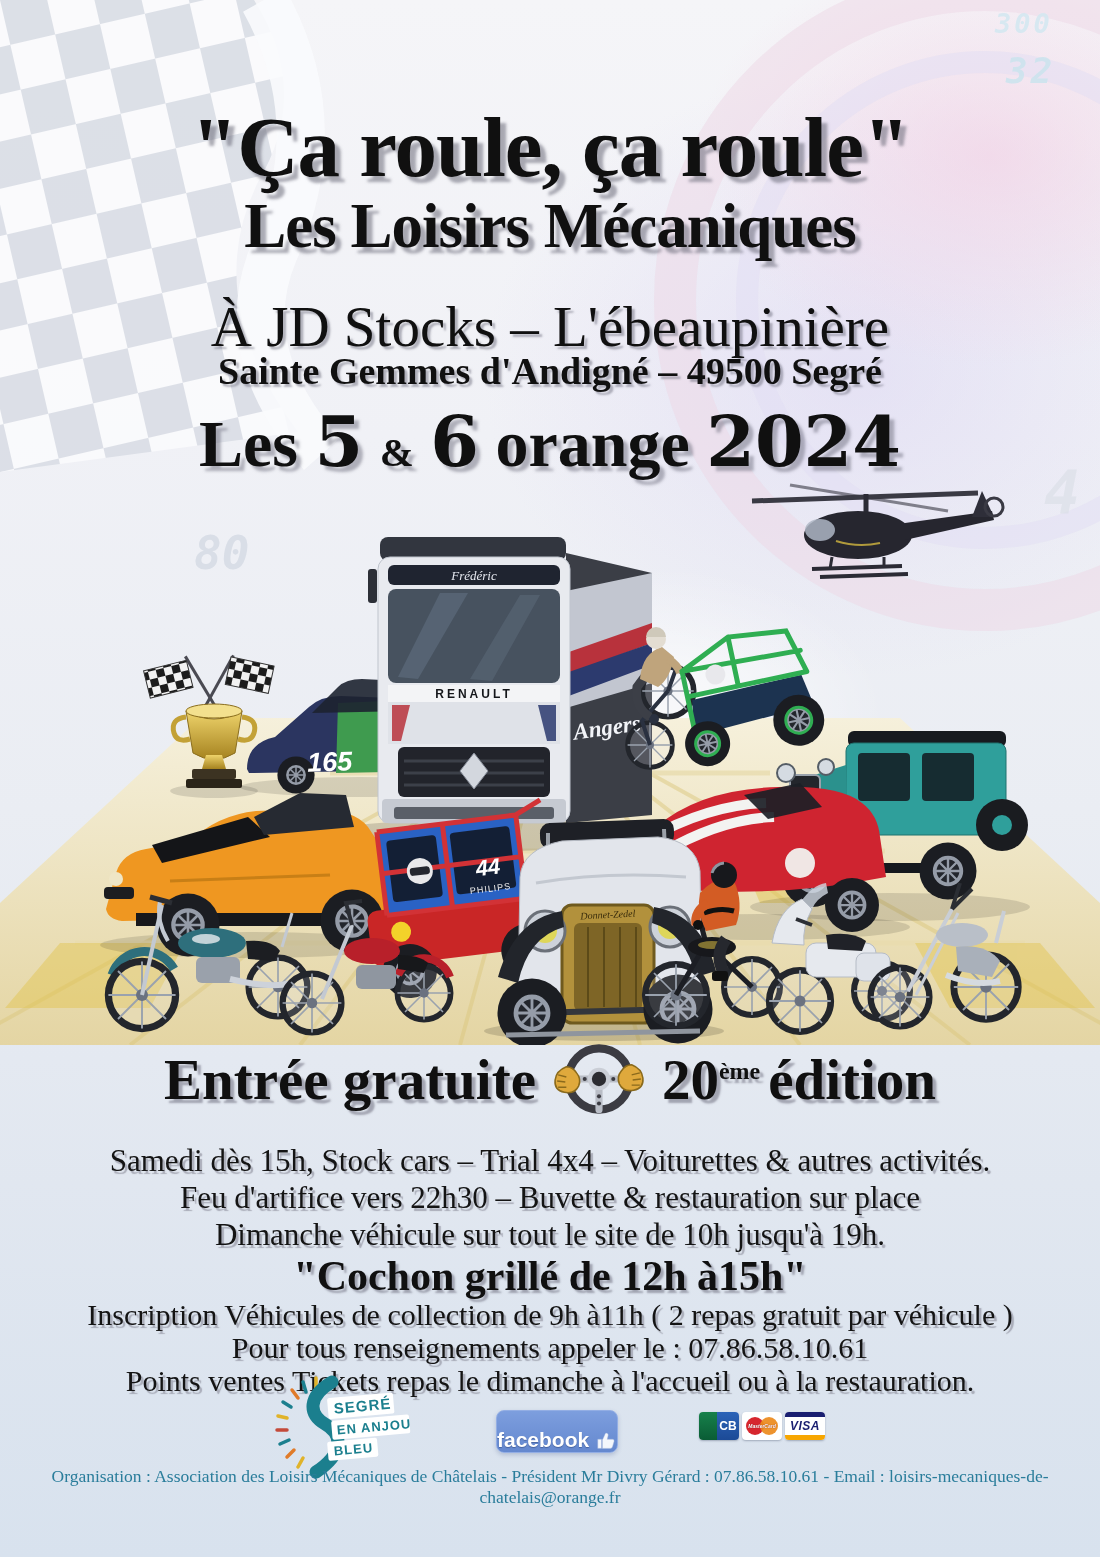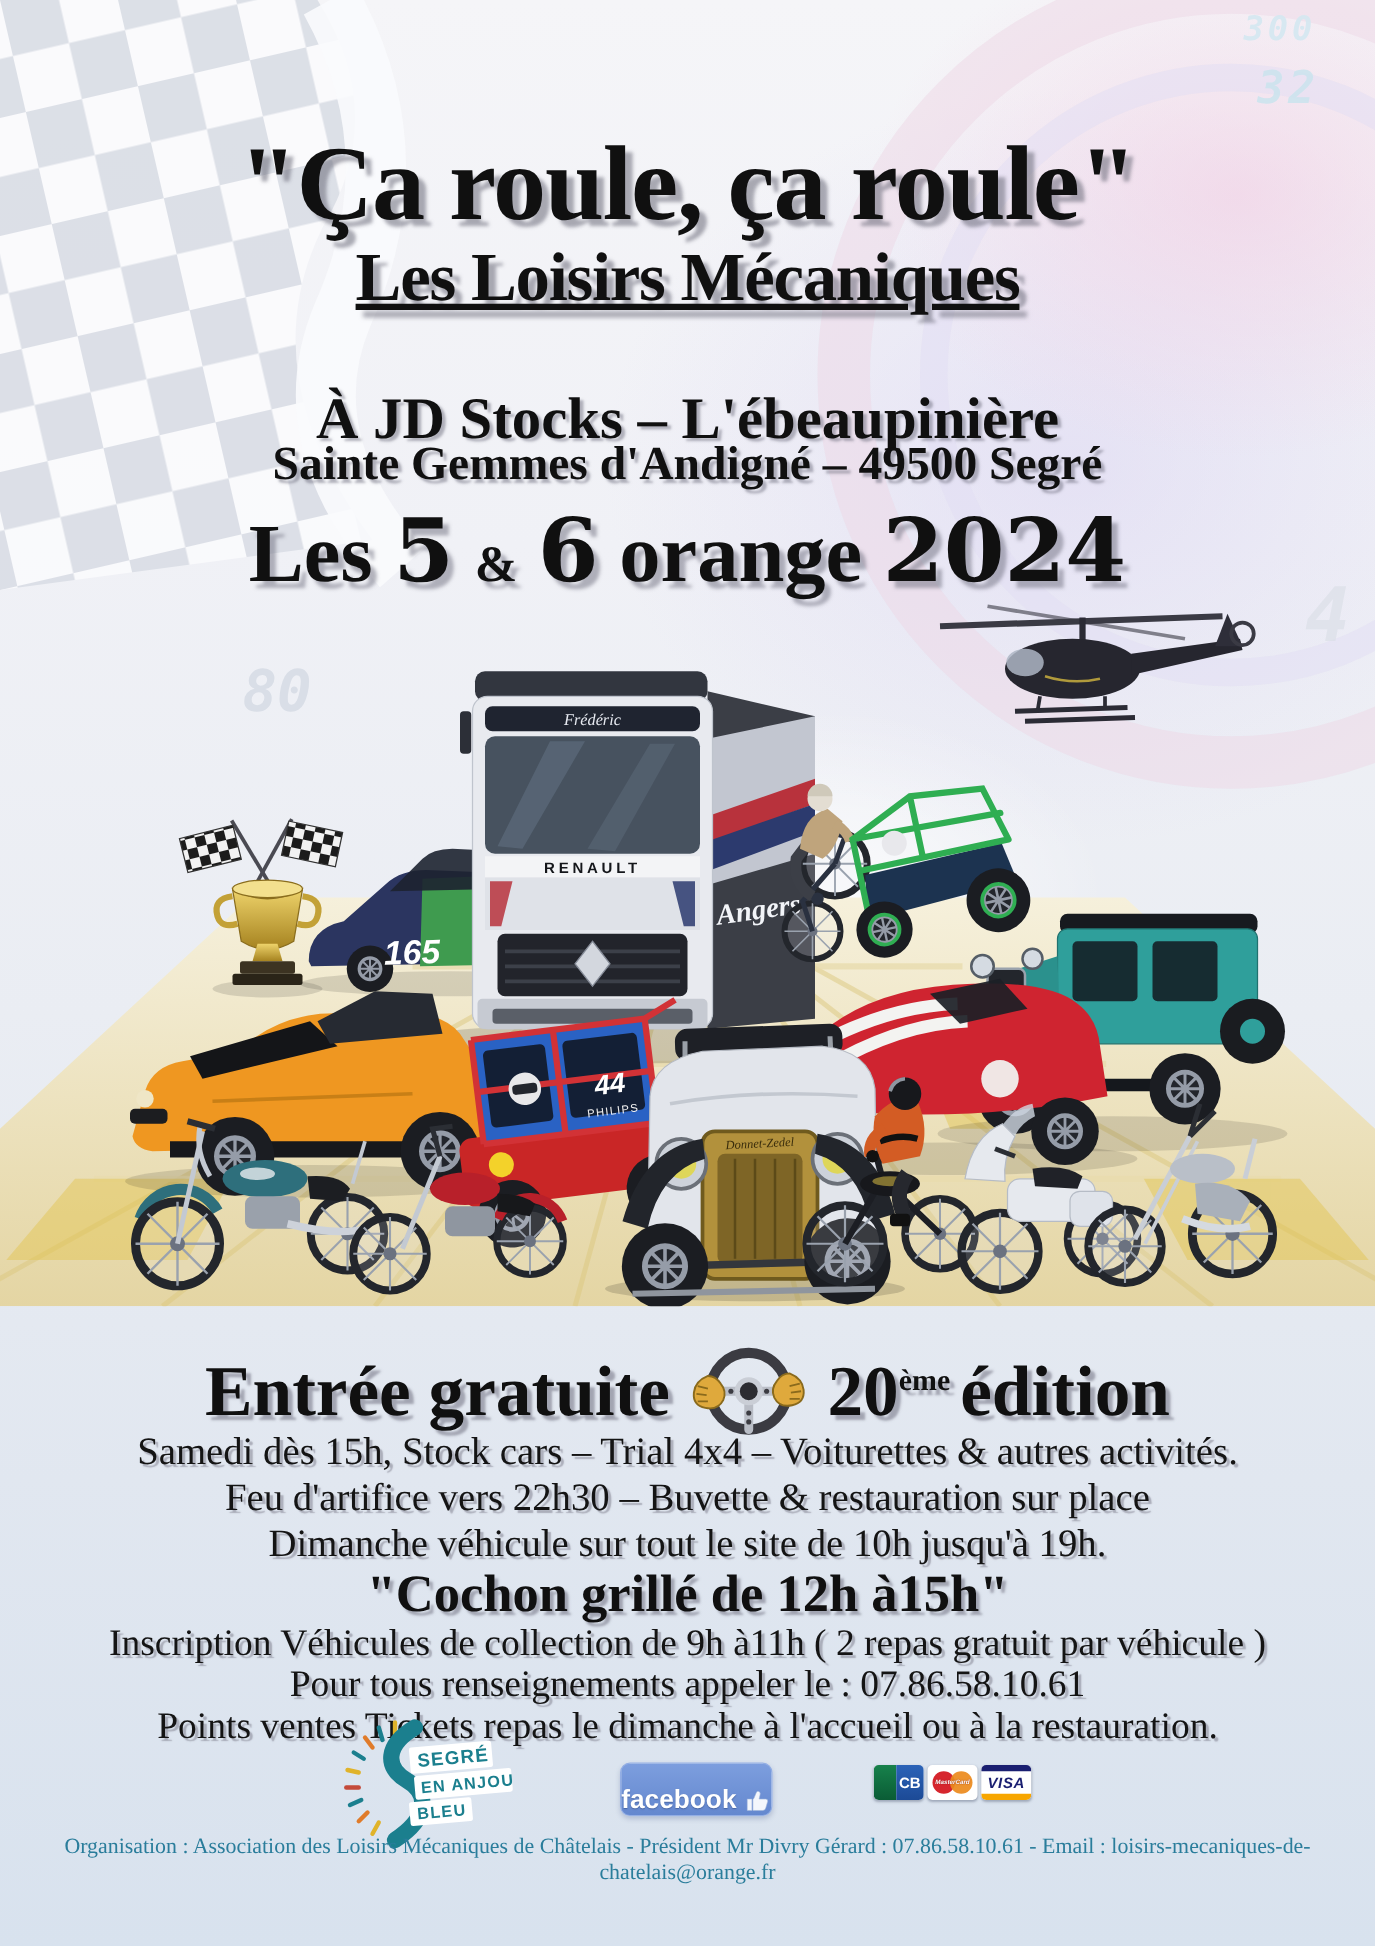--- a/index.html
+++ b/index.html
@@ -15,29 +15,29 @@
   svg{display:block;}
   .bg{position:absolute;left:0;top:0;z-index:0;}
   .speedo-num{position:absolute;z-index:1;font-family:"DejaVu Sans Mono",monospace;font-weight:bold;font-style:italic;}
   .n300{left:995px;top:8px;font-size:27px;color:#d6e8f1;opacity:.95;letter-spacing:3px;}
   .n32{left:1006px;top:50px;font-size:36px;color:#cde4ee;opacity:.9;letter-spacing:3px;}
   .n80{left:194px;top:526px;font-size:46px;color:#ccd3de;opacity:.6;}
   .n4{left:1044px;top:458px;font-size:60px;color:#d9dee6;opacity:.6;}
   .ptext{position:absolute;left:0;right:0;text-align:center;z-index:3;}
   .title1{top:98px;font-size:85px;font-weight:bold;letter-spacing:-1px;
     text-shadow:6px 6px 3px rgba(105,105,120,.55);}
-  .title2{top:190px;font-size:55px;font-weight:bold;letter-spacing:-1px;
-    text-shadow:6px 6px 3px rgba(105,105,120,.55);text-decoration:underline;}
-  .venue1{top:308px;font-size:47px;font-weight:bold;text-shadow:3px 3px 2px rgba(110,110,125,.5);}
+  .title2{top:190px;font-size:63px;font-weight:bold;letter-spacing:-1px;
+    text-shadow:6px 6px 3px rgba(105,105,120,.55);}
+  .venue1{top:294px;font-size:57px;font-weight:normal;text-shadow:3px 3px 2px rgba(110,110,125,.5);}
   .venue2{top:349px;font-size:38px;font-weight:bold;text-shadow:3px 3px 2px rgba(110,110,125,.5);}
   .date{top:400px;font-size:66px;font-weight:bold;text-shadow:5px 5px 3px rgba(110,110,125,.5);}
   .date .big{font-family:"DejaVu Serif",serif;font-size:1.06em;}
   .date .amp{font-size:.62em;}
   .collage{position:absolute;left:0;top:473px;width:1100px;height:572px;z-index:2;}
-  .entry-row{position:absolute;left:0;right:0;top:1072px;z-index:3;display:flex;justify-content:center;align-items:center;gap:14px;}
+  .entry-row{position:absolute;left:0;right:0;top:1038px;z-index:3;display:flex;justify-content:center;align-items:center;gap:14px;}
   .entry-text{font-size:57px;font-weight:bold;text-shadow:4px 4px 2px rgba(110,110,125,.55);}
   .entry-text sup{font-size:.42em;vertical-align:super;margin-right:8px;}
   .details{top:1142px;font-size:31px;line-height:37px;font-weight:normal;color:#141414;
     text-shadow:2.5px 2.5px 1px rgba(125,125,140,.55);}
   .highlight{top:1252px;font-size:42px;font-weight:bold;text-shadow:3px 3px 2px rgba(110,110,125,.55);}
   .info{top:1298px;font-size:30px;line-height:33px;color:#141414;text-shadow:2.5px 2.5px 1px rgba(125,125,140,.55);}
   .segre-logo{position:absolute;left:268px;top:1374px;z-index:3;}
   .fb-badge{position:absolute;left:496px;top:1410px;z-index:3;width:120px;height:41px;border-radius:8px;
     background:linear-gradient(180deg,#7d9ede,#6488cf);border:1px solid #93aee4;
     display:flex;align-items:flex-end;justify-content:center;gap:8px;

